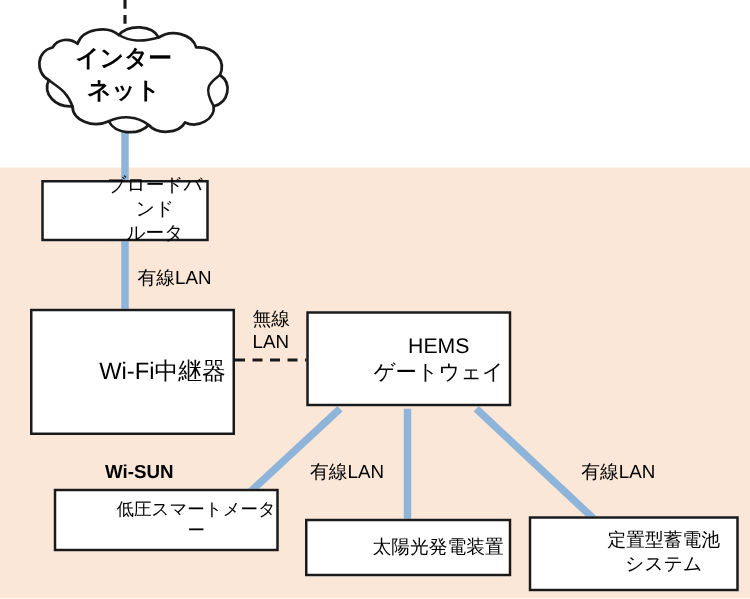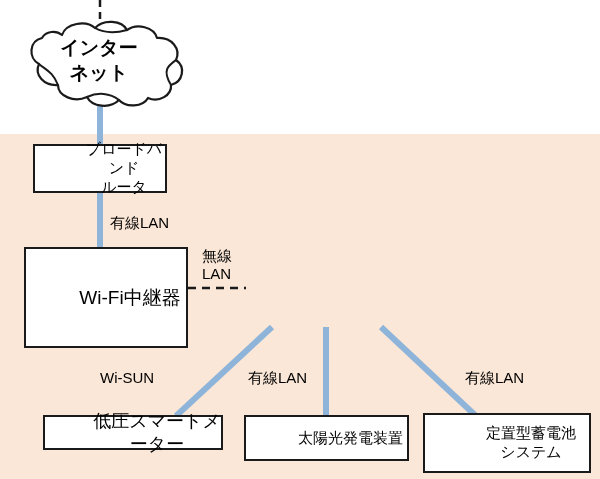--- a/index.html
+++ b/index.html
@@ -44,36 +44,36 @@
     justify-content: center;
     text-align: center;
     color: #000000;
     line-height: 1.25;
     white-space: pre-line;
     padding-left: 48px;
   }
   #node-router   { left: 33px;  top: 144px; width: 134px; height: 49px;  font-size: 15px; }
   #node-repeater { left: 24px;  top: 247px; width: 164px; height: 101px;  font-size: 19px; }
   #node-hems     { left: 245px; top: 249px; width: 164px; height: 76px;  font-size: 17px; }
-  #node-meter    { left: 43px;  top: 415px; width: 180px; height: 35px;  font-size: 18px; }
+  #node-meter    { left: 43px;  top: 391px; width: 180px; height: 50px;  font-size: 14px; }
   #node-solar    { left: 244px; top: 415px; width: 165px; height: 46px;  font-size: 15px; }
   #node-battery  { left: 423px; top: 413px; width: 168px; height: 60px;  font-size: 15px; }
 
   
   .edge-label {
     position: absolute;
     color: #000000;
     font-size: 15px;
     line-height: 1.22;
     white-space: pre-line;
     text-align: left;
   }
   #label-wired-top   { left: 110px; top: 214px; }
   #label-wireless    { left: 202px; top: 247px; }
-  #label-wisun       { left: 100px; top: 369px; }
+  #label-wisun       { left: 84px; top: 369px; font-weight: bold; }
   #label-wired-solar { left: 248px; top: 369px; }
   #label-wired-batt  { left: 465px; top: 369px; }
 
   
   #cloud-label {
     position: absolute;
     left: 30px;
     top: 36px;
     width: 138px;
     text-align: center;
@@ -130,20 +130,22 @@
   </svg>
 
   <div id="cloud-label">インター
 ネット</div>
 
   <div class="node" id="node-router">ブロードバンド
 ルータ</div>
 
   <div class="node" id="node-repeater">Wi-Fi中継器</div>
 
+  <div class="node" id="node-hems">HEMS
+ゲートウェイ</div>
 
   <div class="node" id="node-meter">低圧スマートメーター</div>
 
   <div class="node" id="node-solar">太陽光発電装置</div>
 
   <div class="node" id="node-battery">定置型蓄電池
 システム</div>
 
   <div class="edge-label" id="label-wired-top">有線LAN</div>
 

